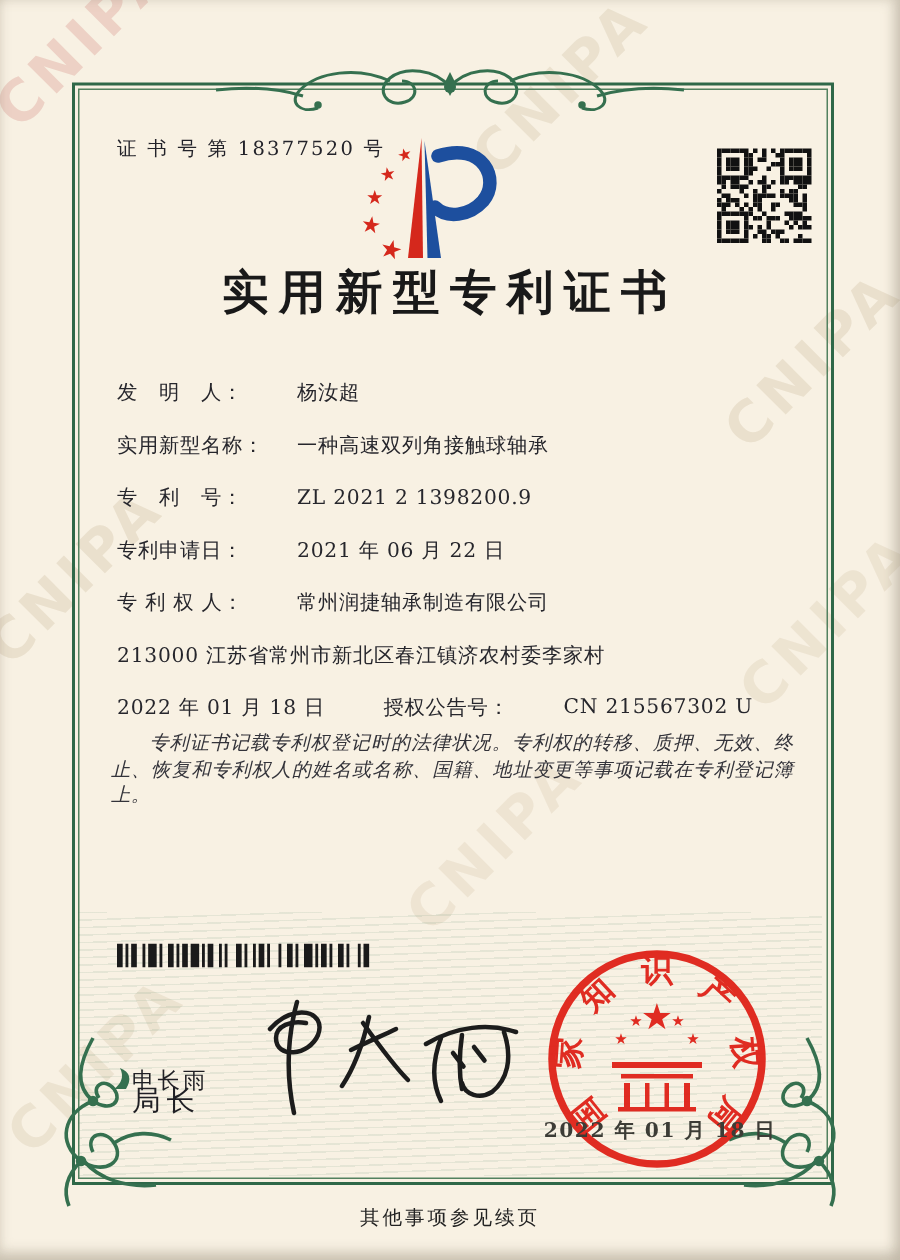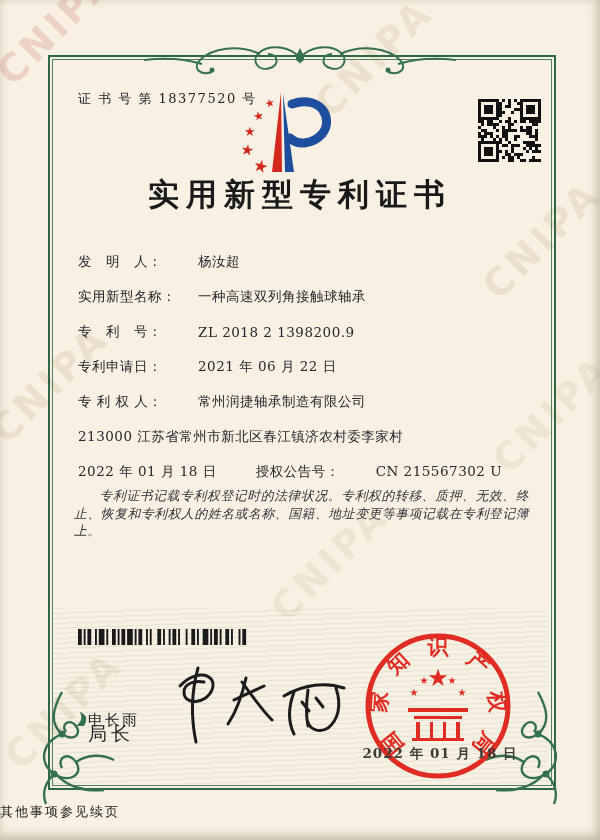--- a/index.html
+++ b/index.html
@@ -60,21 +60,21 @@
   .sig-name{position:absolute; left:88px; top:711px; font-size:15px; letter-spacing:2px; color:#1f1f24; font-family:"DejaVu Sans","Liberation Sans",sans-serif;}
   .sig-script{position:absolute; left:150px; top:656px;}
   
   .seal{position:absolute; left:356px; top:624px; opacity:.95;}
   .seal-date{
     position:absolute; left:352px; top:745px; width:176px; text-align:center;
     font-size:13.5px; letter-spacing:1px; color:#3c3c36; font-weight:600;
   }
   
   .footer-page{position:absolute; left:0; top:763px; width:100%; text-align:center; font-size:12px; color:#2a2a30; letter-spacing:1px;}
-  .cont-note{position:absolute; left:0; top:803px; width:100%; font-size:13px; color:#222; letter-spacing:2px;}
+  .cont-note{position:absolute; left:0; top:803px; width:100%; text-align:center; font-size:13px; color:#222; letter-spacing:2px;}
 </style>
 </head>
 <body>
 
 <div class="page">
 
   <span class="wm" style="left:-18px; top:4px;  color:rgba(222,165,155,.42);">CNIPA</span>
   <span class="wm" style="left:300px; top:36px; color:rgba(214,199,173,.38);">CNIPA</span>
   <span class="wm" style="left:468px; top:218px;color:rgba(214,199,173,.42);">CNIPA</span>
   <span class="wm" style="left:-24px; top:362px;color:rgba(214,199,173,.42);">CNIPA</span>
@@ -387,21 +387,21 @@
     <div class="row">
       <span class="lbl">发　明　人：</span>
       <span class="val">杨汝超</span>
     </div>
     <div class="row">
       <span class="lbl">实用新型名称：</span>
       <span class="val">一种高速双列角接触球轴承</span>
     </div>
     <div class="row">
       <span class="lbl">专　利　号：</span>
-      <span class="val">ZL 2018 2 1398200.9</span>
+      <span class="val">ZL 2021 2 1398200.9</span>
     </div>
     <div class="row">
       <span class="lbl">专利申请日：</span>
       <span class="val">2021 年 06 月 22 日</span>
     </div>
     <div class="row">
       <span class="lbl">专 利 权 人：</span>
       <span class="val">常州润捷轴承制造有限公司</span>
     </div>
     <div class="row">

